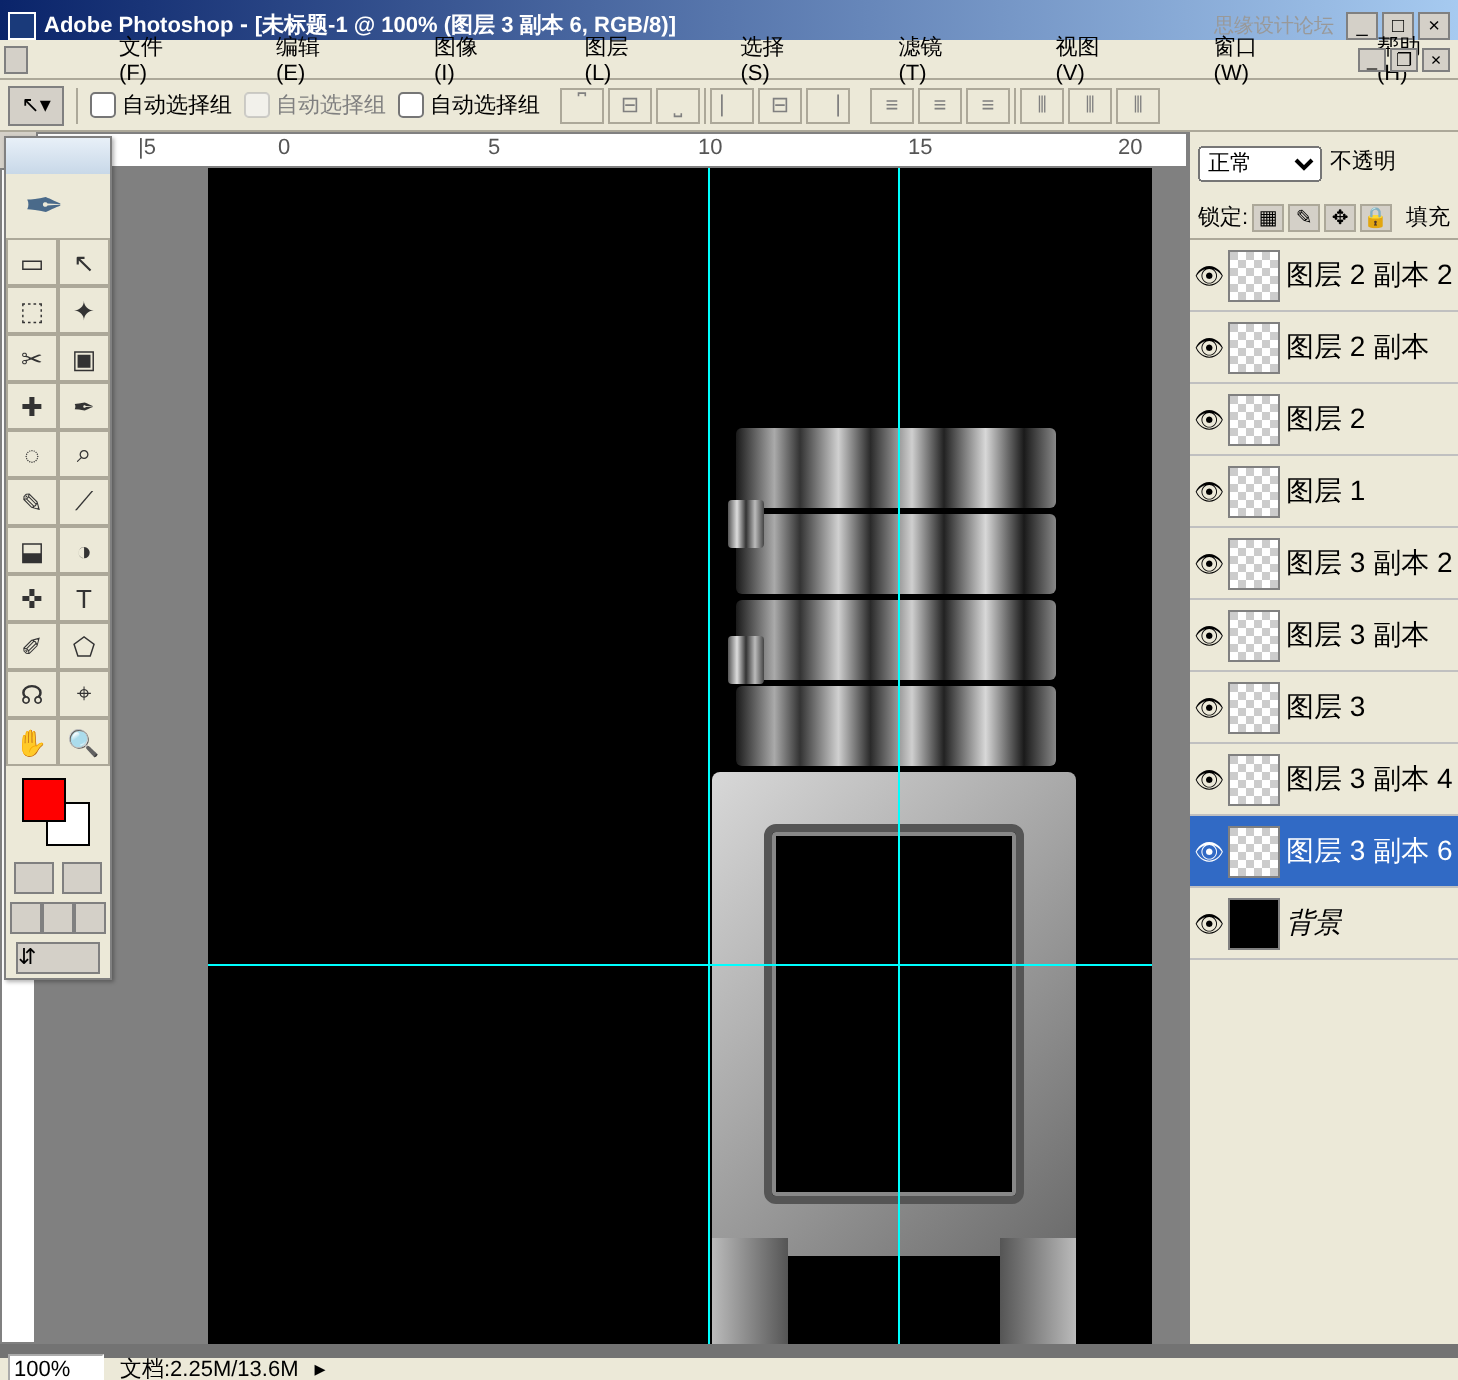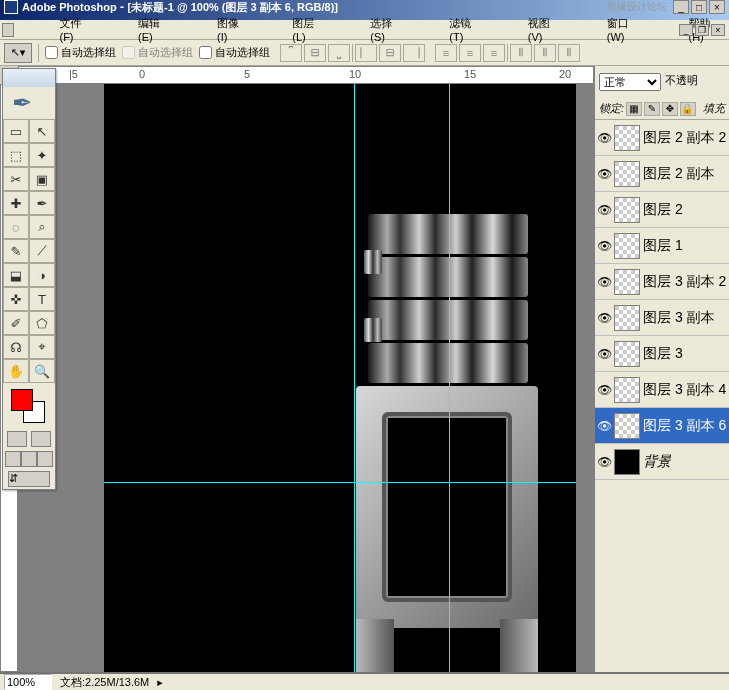--- a/index.html
+++ b/index.html
@@ -1,17 +1,17 @@
 <!DOCTYPE html>
 <html><head>
 <meta charset="utf-8">
 <style>
 * { margin: 0; padding: 0; box-sizing: border-box; font-family: "Microsoft YaHei", Arial, sans-serif; font-size: 11px; }
 body { background: #d4d0c8; width: 729px; height: 690px; overflow: hidden; position: relative; }
-.title-bar { background: linear-gradient(to right, #0a246a, #a6caf0); height: 20px; display: flex; align-items: flex-start; padding: 0 4px; color: #fff; }
+.title-bar { background: linear-gradient(to right, #0a246a, #a6caf0); height: 20px; display: flex; align-items: flex-end; padding: 0 4px; color: #fff; }
 .title-bar .app-icon { width: 14px; height: 14px; background: #1a3a7a; margin-right: 4px; border: 1px solid #fff; }
 .title-bar .title-text { flex: 1; font-weight: bold; font-size: 12px; }
 .title-bar .brand { color: #999; font-size: 10px; margin-right: 6px; }
 .window-controls { display: flex; gap: 2px; }
 .window-controls div { width: 16px; height: 14px; background: #d4d0c8; border: 1px solid #808080; display: flex; align-items: center; justify-content: center; color: #000; font-size: 10px; cursor: pointer; }
 .menu-bar { height: 20px; background: #ece9d8; display: flex; align-items: center; padding: 0 2px; border-bottom: 1px solid #aca899; position: relative; }
 .menu-bar .doc-icon { width: 14px; height: 14px; background: #d4d0c8; border: 1px solid #808080; margin-right: 4px; }
 .menu-bar span { padding: 2px 6px; cursor: pointer; margin-left: 35px; }
 .menu-bar .inner-controls { position: absolute; right: 4px; display: flex; gap: 2px; }
 .menu-bar .inner-controls div { width: 14px; height: 12px; background: #d4d0c8; border: 1px solid #808080; font-size: 9px; display: flex; align-items:center; justify-content:center; cursor:pointer; }
@@ -52,31 +52,31 @@
 .mode-row { display: flex; justify-content: space-around; padding: 2px; }
 .mode-row div { width: 20px; height: 16px; border: 1px solid #808080; background: #d4d0c8; }
 .panels { position: absolute; top: 0; right: 0; width: 135px; bottom: 0; background: #ece9d8; border-left: 1px solid #808080; }
 .panel-tabs { display: flex; height: 20px; background: #d4d0c8; border-bottom: 1px solid #808080; }
 .panel-tabs div { padding: 3px 6px; font-size: 11px; cursor: pointer; border-right: 1px solid #aca899; }
 .panel-tabs div.active { background: #ece9d8; }
 .blend-row { display: flex; align-items: flex-start; padding: 7px 4px; gap: 4px; }
 .blend-row select { width: 62px; height: 18px; font-size: 11px; }
 .blend-row span { font-size: 11px; }
 .lock-row { display: flex; align-items: center; padding: 3px 4px; gap: 2px; border-bottom: 1px solid #aca899; }
-.lock-row span { font-size: 11px; font-style: italic; }
+.lock-row span { font-size: 11px; }
 .lock-row .lockbtn { width: 16px; height: 14px; border: 1px solid #aca899; background: #d4d0c8; font-size: 10px; display:flex;align-items:center;justify-content:center; }
 .layer-list { overflow-y: auto; height: 400px; }
 .layer { display: flex; align-items: center; height: 36px; border-bottom: 1px solid #c0c0c0; padding: 0 2px; gap: 3px; cursor: pointer; }
 .layer.selected { background: #316ac5; color: #fff; }
 .layer .eye { width: 14px; height: 14px; font-size: 12px; }
 .layer .thumb { width: 26px; height: 26px; border: 1px solid #808080; background: repeating-conic-gradient(#fff 0 25%, #ccc 0 50%) 50% / 8px 8px; flex-shrink: 0; }
 .layer .thumb.solid { background: #000; }
 .layer .lname { font-size: 14px; white-space: nowrap; overflow: hidden; }
 .layer .lname.italic { font-style: italic; }
-.status-bar { height: 18px; background: #ece9d8; border-top: 2px solid #737373; display: flex; align-items: center; padding: 0 4px; gap: 8px; font-size: 11px; }
+.status-bar { height: 18px; background: #ece9d8; border-top: 7px solid #737373; display: flex; align-items: center; padding: 0 4px; gap: 8px; font-size: 11px; }
 .status-bar .zoom { width: 48px; border: 1px inset #fff; padding: 1px 2px; background: #fff; }
 </style>
 </head>
 <body>
 
 <div class="title-bar">
   <div class="app-icon"></div>
   <div class="title-text">
     <span>Adobe Photoshop</span> - <span>[未标题-1 @ 100% (图层 3 副本 6, RGB/8)]</span>
   </div>
@@ -140,21 +140,21 @@
     <div class="align-btn">⦀</div>
   </div>
 </div>
 
 <div class="main">
   <div class="ruler-top">
     <span style="left:50px">|5</span>
     <span style="left:120px">0</span>
     <span style="left:225px">5</span>
     <span style="left:330px">10</span>
-    <span style="left:445px">15</span>
+    <span style="left:435px">15</span>
     <span style="left:540px">20</span>
   </div>
   <div class="ruler-left"></div>
 
   <div class="canvas-area">
     <div class="canvas">
       <div class="artwork">
         <div class="gear-stack">
           <div class="peg peg1"></div>
           <div class="peg peg2"></div>

